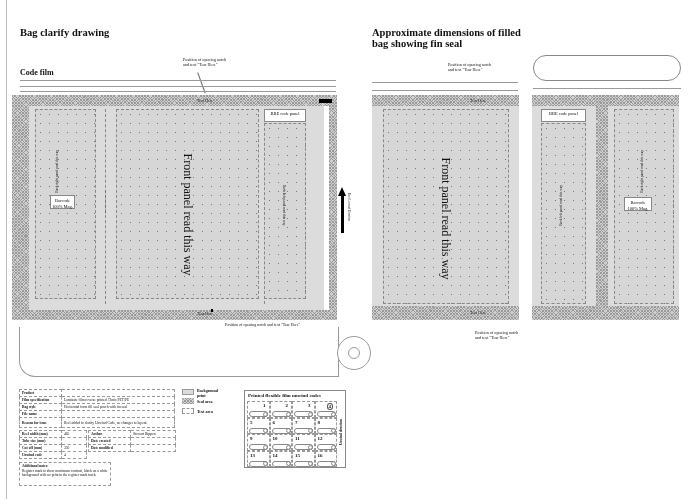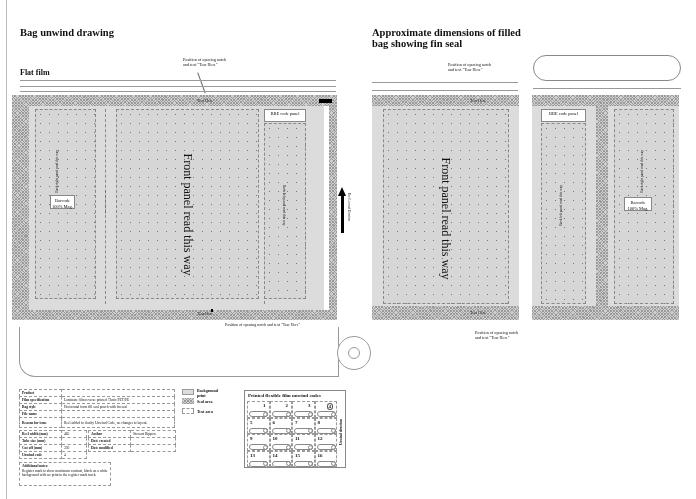--- a/index.html
+++ b/index.html
@@ -29,22 +29,22 @@
   .codes{position:absolute;border:0.5px solid #888;background:#fff}
   .cell{position:absolute;border:0.5px dashed #999;font-size:5px;font-weight:bold}
   .pill{position:absolute;border:0.5px solid #888;border-radius:5px}
   .circ{position:absolute;width:5px;height:5px;border-radius:50%;border:0.5px solid #888}
 </style>
 </head>
 <body>
 
 <div class="abs leftrule"></div>
 
-<h1 style="left:20px;top:27px">Bag unwind drawing</h1>
-<h2 style="left:20px;top:68px">Flat film</h2>
+<h1 style="left:20px;top:27px">Bag clarify drawing</h1>
+<h2 style="left:20px;top:68px">Code film</h2>
 <h1 style="left:372px;top:27px;width:150px;line-height:11px">Approximate dimensions of filled bag showing fin seal</h1>
 
 <div class="note" style="left:183px;top:57px;width:50px">Position of opening notch and text "Tear Here"</div>
 <div class="abs" style="left:201px;top:72px;width:0.5px;height:22px;background:#666;transform:rotate(-20deg)"></div>
 
 <div class="dim" style="left:20px;top:80px;width:316px"></div>
 <div class="dim" style="left:20px;top:86px;width:316px"></div>
 <div class="dim" style="left:20px;top:91px;width:316px"></div>
 
 <div class="abs" style="left:12px;top:95px;width:325px;height:225px;">

